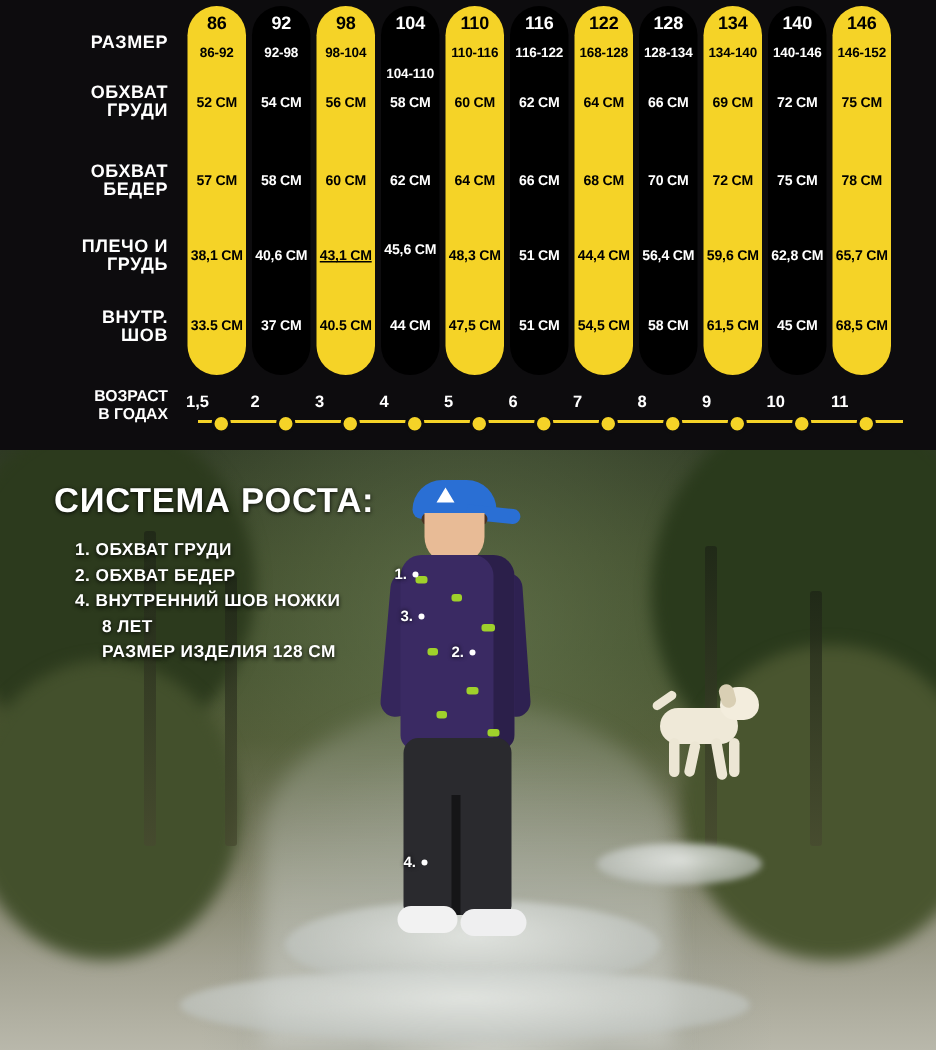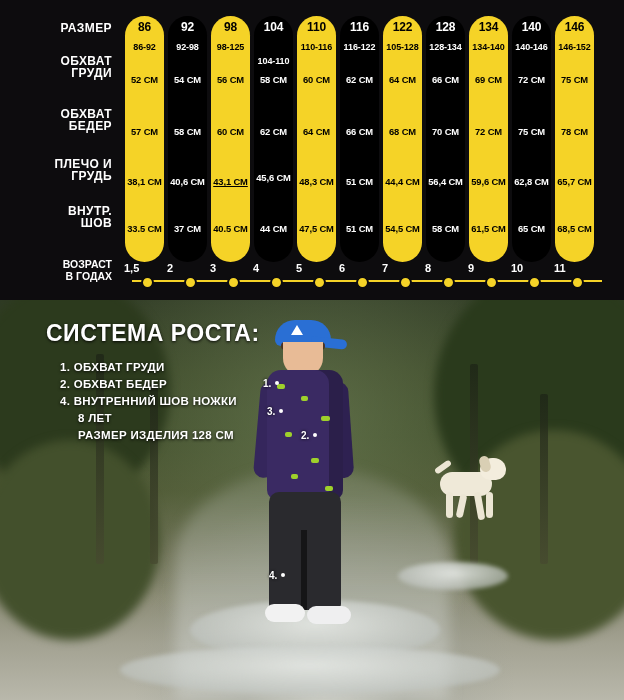--- a/index.html
+++ b/index.html
@@ -27,21 +27,21 @@
     text-align:right;
     font-weight:bold;
     font-size:12px;
     letter-spacing:.4px;
     line-height:12px;
     color:#ffffff;
     text-transform:uppercase;
   }
 
   .columns{
-    position:absolute;left:124px;top:0;width:500px;height:300px;margin-top:12px;
+    position:absolute;left:124px;top:0;width:500px;height:300px;
   }
   .col{
     position:absolute;top:0;width:41px;
   }
   .pill{
     position:absolute;left:1px;top:4px;width:39px;height:246px;
     border-radius:20px;
   }
   .pill.yellow{background:#f5d327;}
   .pill.dark{background:#000000;}
@@ -141,21 +141,21 @@
   .dog{position:absolute;left:430px;top:150px;width:80px;height:80px;}
   .dog-body{position:absolute;left:10px;top:22px;width:52px;height:24px;background:#efe9d8;border-radius:14px;}
   .dog-head{position:absolute;left:50px;top:8px;width:26px;height:22px;background:#f3eddd;border-radius:12px 12px 10px 10px;}
   .dog-ear{position:absolute;left:50px;top:6px;width:10px;height:16px;background:#d9cfb4;border-radius:6px;transform:rotate(-15deg);}
   .dog-leg{position:absolute;background:#ece6d4;border-radius:4px;}
   .dog-tail{position:absolute;left:4px;top:14px;width:18px;height:6px;background:#ece6d4;border-radius:4px;transform:rotate(-35deg);}
 
   
   .textblock{
     position:absolute;left:0;top:300px;width:260px;height:260px;
-    z-index:6;padding:20px 0 0 38px;
+    z-index:6;padding:20px 0 0 28px;
   }
   .headline{
     font-size:23px;font-weight:bold;letter-spacing:.5px;
     color:#ffffff;text-transform:uppercase;margin:0 0 12px 8px;
     text-shadow:0 1px 3px rgba(0,0,0,.9);
   }
   .list{margin:0 0 0 22px;padding:0;list-style:none;}
   .list li{
     font-size:11.5px;font-weight:bold;letter-spacing:.3px;
     color:#ffffff;line-height:17px;text-transform:uppercase;
@@ -294,21 +294,21 @@
         <div class="cell size on-dark" style="top: 8px;">92</div>
         <div class="cell range on-dark" style="top: 30px;">92-98</div>
         <div class="cell  on-dark" style="top: 62px;">54 СМ</div>
         <div class="cell  on-dark" style="top: 114px;">58 СМ</div>
         <div class="cell  on-dark" style="top: 164px;">40,6 СМ</div>
         <div class="cell  on-dark" style="top: 211px;">37 СМ</div>
       </div>
       <div class="col" style="left: 86px;">
         <div class="pill yellow"></div>
         <div class="cell size on-yellow" style="top: 8px;">98</div>
-        <div class="cell range on-yellow" style="top: 30px;">98-125</div>
+        <div class="cell range on-yellow" style="top: 30px;">98-104</div>
         <div class="cell  on-yellow" style="top: 62px;">56 СМ</div>
         <div class="cell  on-yellow" style="top: 114px;">60 СМ</div>
         <div class="cell  on-yellow" style="top: 164px; text-decoration: underline;">43,1 СМ</div>
         <div class="cell  on-yellow" style="top: 211px;">40.5 СМ</div>
       </div>
       <div class="col" style="left: 129px;">
         <div class="pill dark"></div>
         <div class="cell size on-dark" style="top: 8px;">104</div>
         <div class="cell range on-dark" style="top: 44px;">104-110</div>
         <div class="cell  on-dark" style="top: 62px;">58 СМ</div>
@@ -330,21 +330,21 @@
         <div class="cell size on-dark" style="top: 8px;">116</div>
         <div class="cell range on-dark" style="top: 30px;">116-122</div>
         <div class="cell  on-dark" style="top: 62px;">62 СМ</div>
         <div class="cell  on-dark" style="top: 114px;">66 СМ</div>
         <div class="cell  on-dark" style="top: 164px;">51 СМ</div>
         <div class="cell  on-dark" style="top: 211px;">51 СМ</div>
       </div>
       <div class="col" style="left: 258px;">
         <div class="pill yellow"></div>
         <div class="cell size on-yellow" style="top: 8px;">122</div>
-        <div class="cell range on-yellow" style="top: 30px;">105-128</div>
+        <div class="cell range on-yellow" style="top: 30px;">168-128</div>
         <div class="cell  on-yellow" style="top: 62px;">64 СМ</div>
         <div class="cell  on-yellow" style="top: 114px;">68 СМ</div>
         <div class="cell  on-yellow" style="top: 164px;">44,4 СМ</div>
         <div class="cell  on-yellow" style="top: 211px;">54,5 СМ</div>
       </div>
       <div class="col" style="left: 301px;">
         <div class="pill dark"></div>
         <div class="cell size on-dark" style="top: 8px;">128</div>
         <div class="cell range on-dark" style="top: 30px;">128-134</div>
         <div class="cell  on-dark" style="top: 62px;">66 СМ</div>
@@ -361,21 +361,21 @@
         <div class="cell  on-yellow" style="top: 164px;">59,6 СМ</div>
         <div class="cell  on-yellow" style="top: 211px;">61,5 СМ</div>
       </div>
       <div class="col" style="left: 387px;">
         <div class="pill dark"></div>
         <div class="cell size on-dark" style="top: 8px;">140</div>
         <div class="cell range on-dark" style="top: 30px;">140-146</div>
         <div class="cell  on-dark" style="top: 62px;">72 СМ</div>
         <div class="cell  on-dark" style="top: 114px;">75 СМ</div>
         <div class="cell  on-dark" style="top: 164px;">62,8 СМ</div>
-        <div class="cell  on-dark" style="top: 211px;">65 СМ</div>
+        <div class="cell  on-dark" style="top: 211px;">45 СМ</div>
       </div>
       <div class="col" style="left: 430px;">
         <div class="pill yellow"></div>
         <div class="cell size on-yellow" style="top: 8px;">146</div>
         <div class="cell range on-yellow" style="top: 30px;">146-152</div>
         <div class="cell  on-yellow" style="top: 62px;">75 СМ</div>
         <div class="cell  on-yellow" style="top: 114px;">78 СМ</div>
         <div class="cell  on-yellow" style="top: 164px;">65,7 СМ</div>
         <div class="cell  on-yellow" style="top: 211px;">68,5 СМ</div>
       </div>

